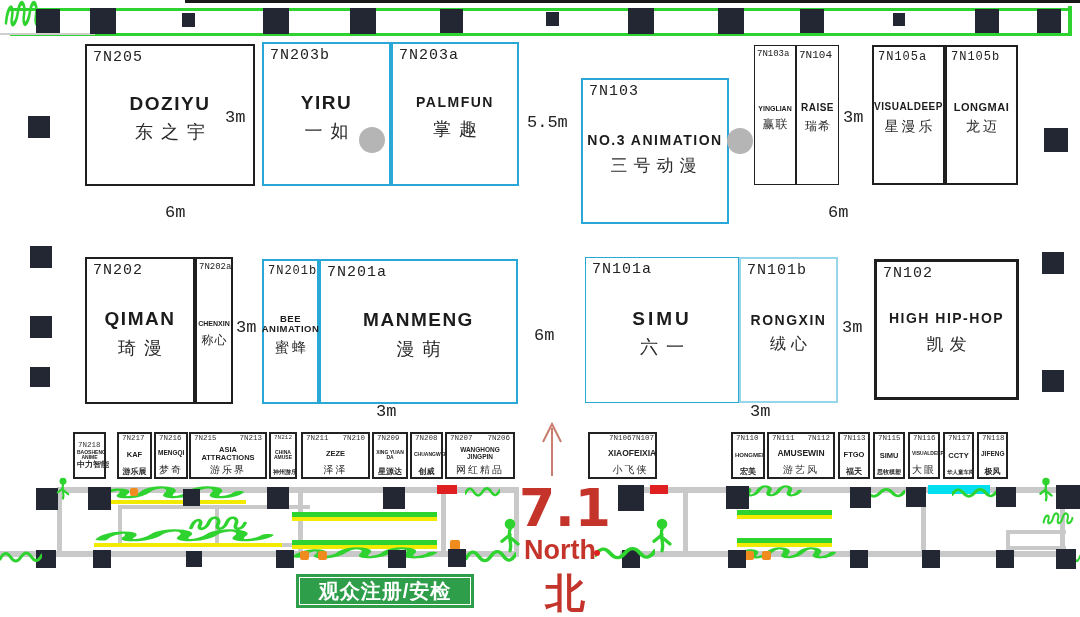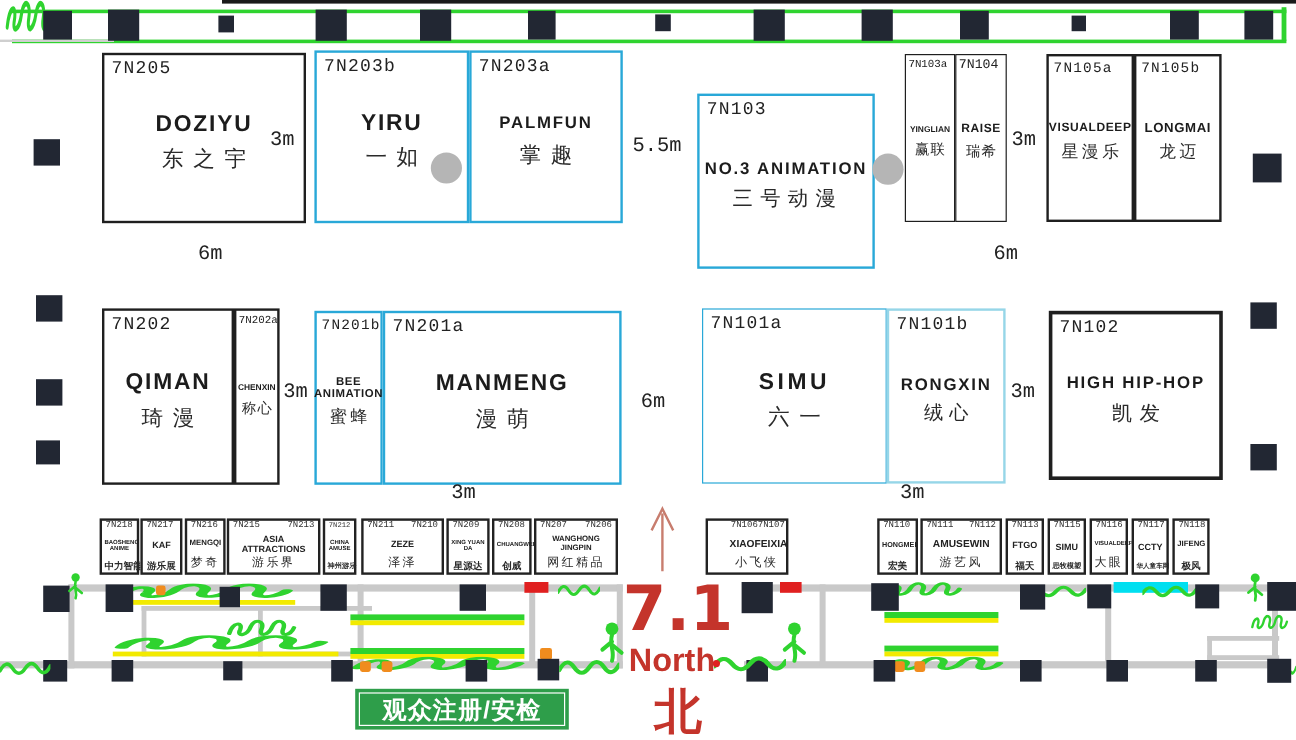--- a/index.html
+++ b/index.html
@@ -224,21 +224,21 @@
   <span class="meas" style="left:527px;top:113px;font-family:Liberation Mono, monospace;">5.5m</span>
   <span class="meas" style="left:843px;top:108px;">3m</span>
   <span class="meas" style="left:165px;top:203px;">6m</span>
   <span class="meas" style="left:828px;top:203px;">6m</span>
   <span class="meas" style="left:236px;top:318px;">3m</span>
   <span class="meas" style="left:534px;top:326px;">6m</span>
   <span class="meas" style="left:842px;top:318px;">3m</span>
   <span class="meas" style="left:376px;top:402px;">3m</span>
   <span class="meas" style="left:750px;top:402px;">3m</span>
 
-  <div class="sbooth" style="left:83px;width:33px;">
+  <div class="sbooth" style="left:73px;width:33px;justify-content:center;">
     <div class="nums">
         <span>7N218</span>
         <span></span>
       </div>
     <div class="sen sen-xs">BAOSHENG ANIME</div>
     <div class="szh szh-sm">中力智能</div>
   </div>
   <div class="sbooth" style="left:117px;width:35px;">
     <div class="nums">
         <span>7N217</span>

